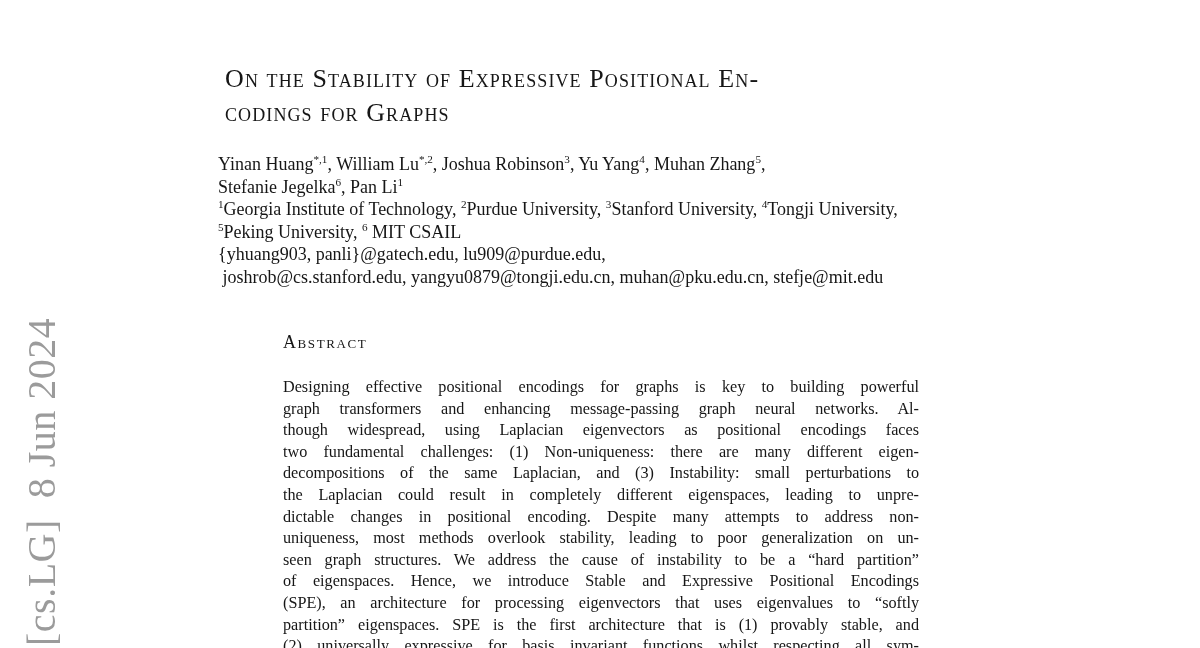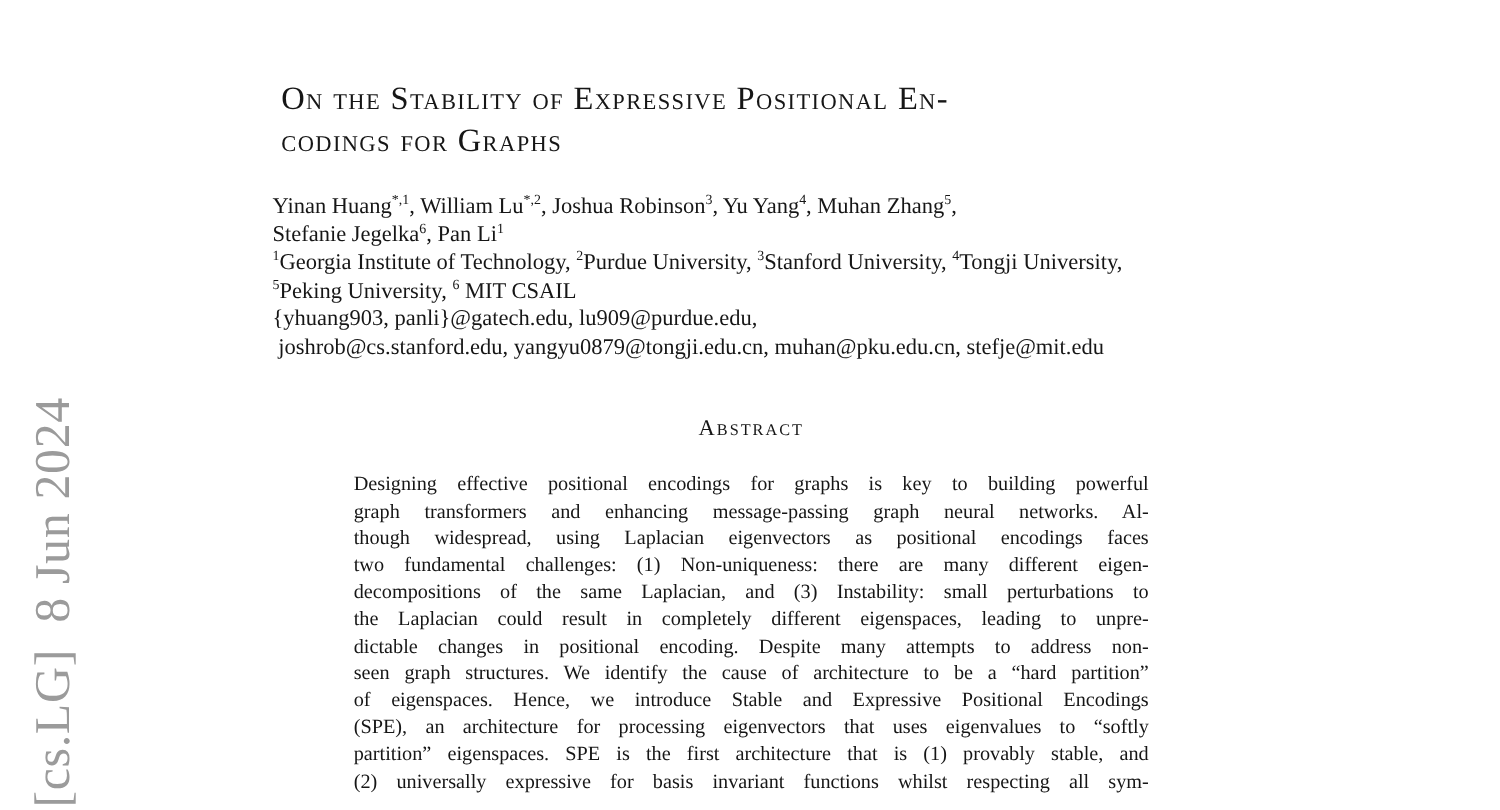--- a/index.html
+++ b/index.html
@@ -47,21 +47,20 @@
     color: #161616;
   }
   .authors { font-weight: normal; }
   .emails  { white-space: pre; }
   sup { font-size: 62%; line-height: 0; vertical-align: super; letter-spacing: 0; }
 
   .abs-head {
     position: absolute;
     left: 283px; top: 332px;
     width: 636px;
-    text-align: center;
     font-variant: small-caps;
     font-size: 18px;
     letter-spacing: 1.6px;
     color: #161616;
   }
 
   .abs-body {
     position: absolute;
     left: 283px; top: 377px;
     width: 636px;
@@ -99,20 +98,21 @@
   <div class="abs-head">Abstract</div>
 
   <div class="abs-body">
     <div class="abs-line"><span>Designing effective positional encodings for graphs is key to building powerful</span></div>
     <div class="abs-line"><span>graph transformers and enhancing message-passing graph neural networks. Al-</span></div>
     <div class="abs-line"><span>though widespread, using Laplacian eigenvectors as positional encodings faces</span></div>
     <div class="abs-line"><span>two fundamental challenges: (1) </span><span class="it">Non-uniqueness</span><span>: there are many different eigen-</span></div>
     <div class="abs-line"><span>decompositions of the same Laplacian, and (3) </span><span class="it">Instability</span><span>: small perturbations to</span></div>
     <div class="abs-line"><span>the Laplacian could result in completely different eigenspaces, leading to unpre-</span></div>
     <div class="abs-line"><span>dictable changes in positional encoding. Despite many attempts to address non-</span></div>
-    <div class="abs-line"><span>seen graph structures. We identify the cause of architecture to be a “hard partition”</span></div>
+    <div class="abs-line"><span>uniqueness, most methods overlook stability, leading to poor generalization on un-</span></div>
+    <div class="abs-line"><span>seen graph structures. We address the cause of instability to be a “hard partition”</span></div>
     <div class="abs-line"><span>of eigenspaces. Hence, we introduce Stable and Expressive Positional Encodings</span></div>
     <div class="abs-line"><span>(SPE), an architecture for processing eigenvectors that uses eigenvalues to “softly</span></div>
     <div class="abs-line"><span>partition” eigenspaces. SPE is the first architecture that is (1) provably stable, and</span></div>
     <div class="abs-line"><span>(2) universally expressive for basis invariant functions whilst respecting all sym-</span></div>
   </div>
 
 </div>
 
 </body></html>

